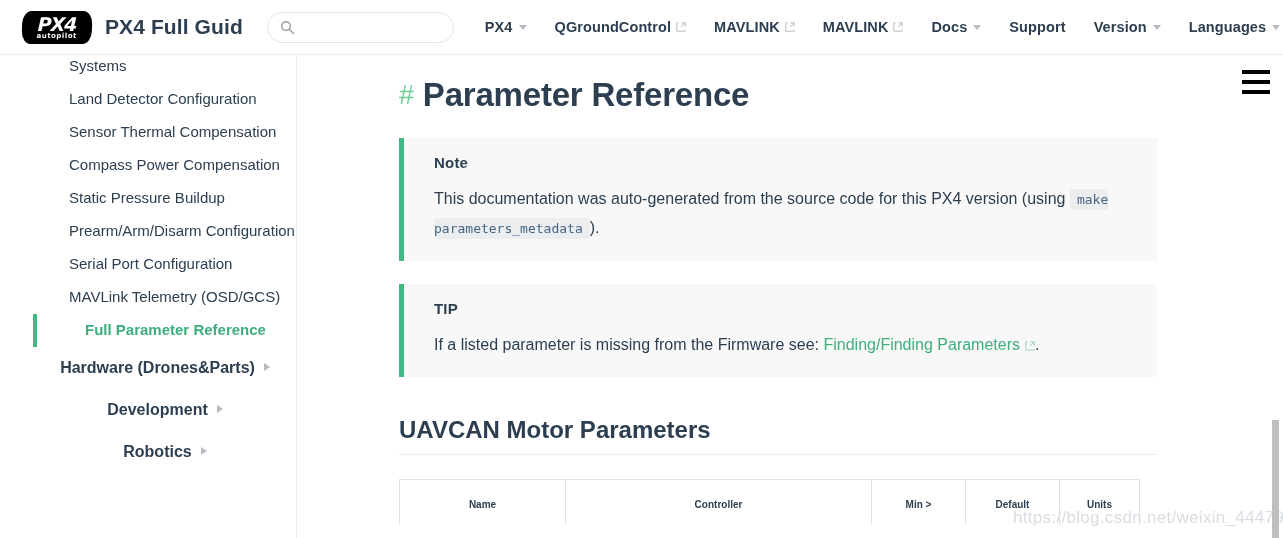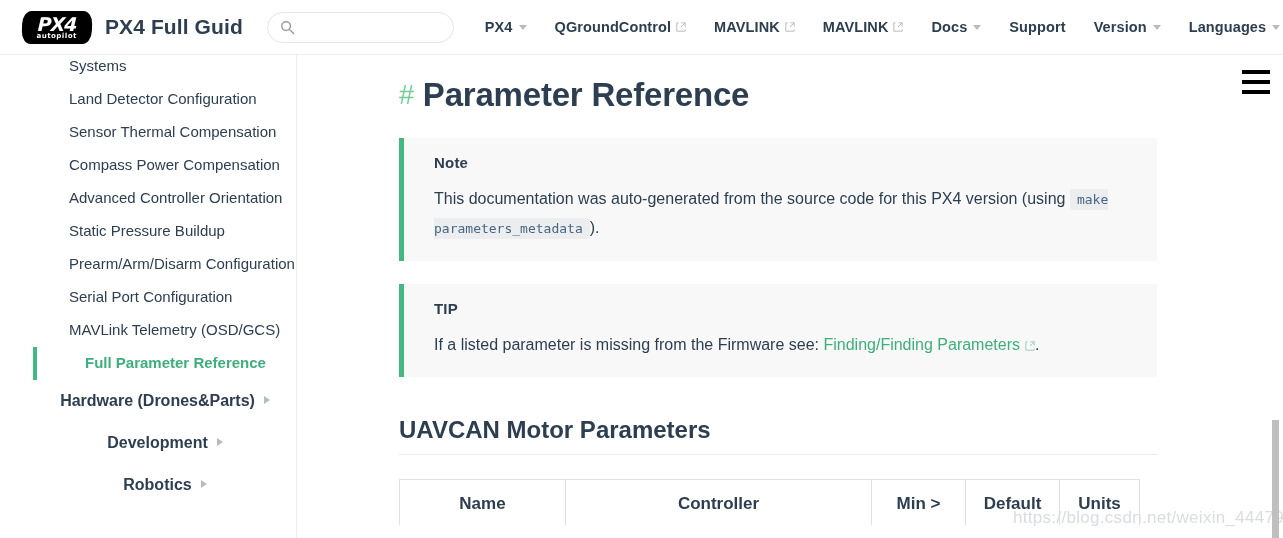--- a/index.html
+++ b/index.html
@@ -260,21 +260,21 @@
 
   table.param-table {
     margin-top: 24px;
     border-collapse: collapse;
     width: 740px;
     table-layout: fixed;
   }
   table.param-table th {
     border: 1px solid #dfe2e5;
     padding: 14px 10px;
-    font-size: 17px;
+    font-size: 10px;
     font-weight: bold;
     color: #2c3e50;
     text-align: center;
     background: #fff;
     height: 49px;
   }
   .col-name { width: 166px; }
   .col-desc { width: 306px; }
   .col-min  { width: 94px; }
   .col-def  { width: 94px; }
@@ -392,23 +392,20 @@
     <li>
         <a class="side-link">Land Detector Configuration</a>
       </li>
     <li>
         <a class="side-link">Sensor Thermal Compensation</a>
       </li>
     <li>
         <a class="side-link">Compass Power Compensation</a>
       </li>
     <li>
-        <a class="side-link">Advanced Controller Orientation</a>
-      </li>
-    <li>
         <a class="side-link">Static Pressure Buildup</a>
       </li>
     <li>
         <a class="side-link">Prearm/Arm/Disarm Configuration</a>
       </li>
     <li>
         <a class="side-link">Serial Port Configuration</a>
       </li>
     <li>
         <a class="side-link">MAVLink Telemetry (OSD/GCS)</a>

